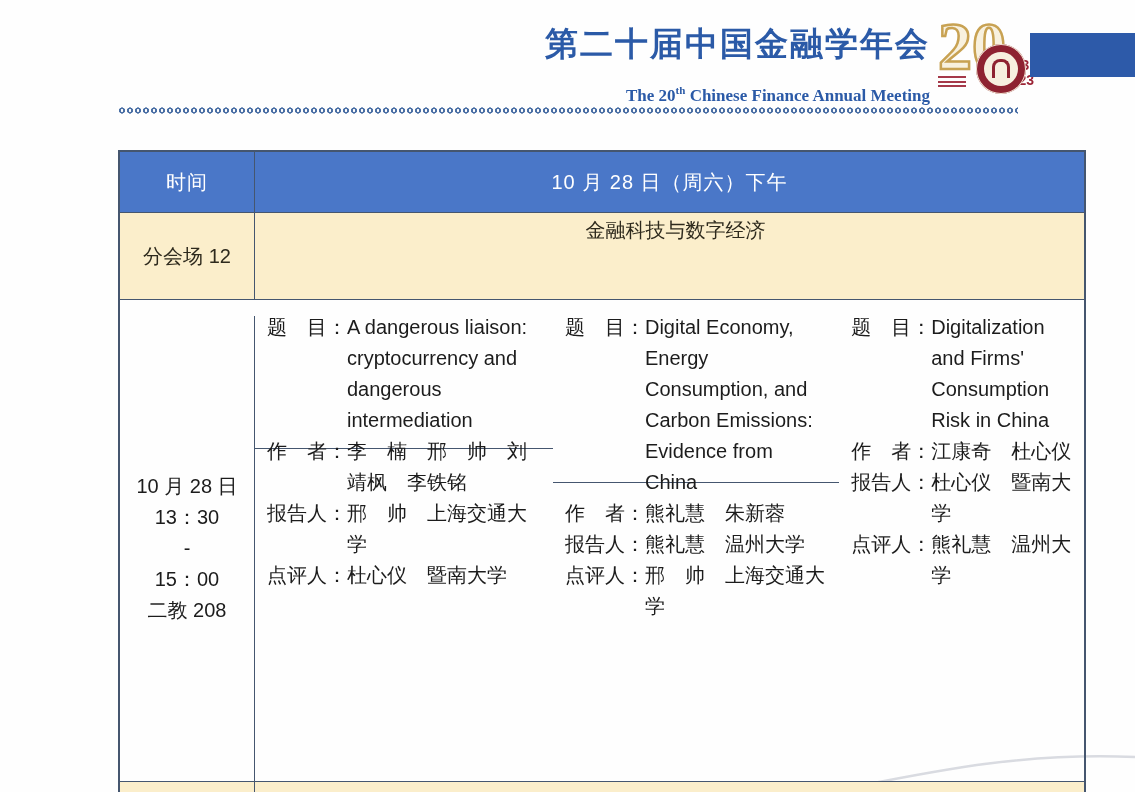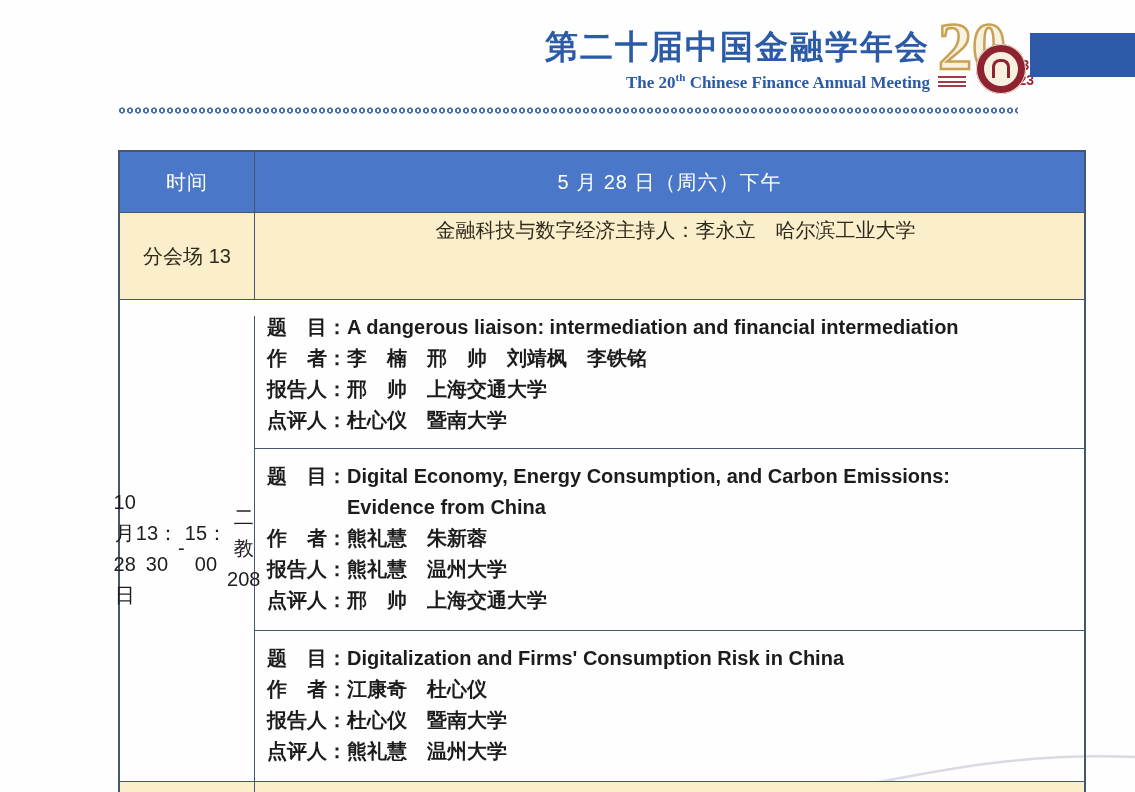--- a/index.html
+++ b/index.html
@@ -8,26 +8,26 @@
     font-family:"Liberation Sans","DejaVu Sans",sans-serif;
     -webkit-font-smoothing:antialiased;
   }
   .page{position:relative;width:1135px;height:792px;background:#fefefe;}
 
   
   .header-title{
     position:absolute;top:28px;right:205px;text-align:right;color:#2b5aa7;
   }
   .title-cn{
-    font-family:Liberation Sans, sans-serif;
+    font-family:Liberation Mono, monospace;
     font-weight:bold;font-size:33px;line-height:38px;letter-spacing:2px;white-space:nowrap;
   }
   .title-en{
     font-family:"Liberation Serif","DejaVu Serif",serif;
-    font-weight:bold;font-size:17px;line-height:19px;margin-top:2px;white-space:nowrap;
+    font-weight:bold;font-size:17px;line-height:24px;margin-top:12px;white-space:nowrap;
   }
   .title-en sup{font-size:11px;}
 
   .blue-bar{position:absolute;top:33px;right:0;width:105px;height:44px;background:#2d5aa9;}
 
   .logo{position:absolute;top:10px;left:938px;width:94px;height:90px;}
   .logo-num{
     position:absolute;left:0;top:2px;
     font-family:"Liberation Serif","DejaVu Serif",serif;font-weight:bold;
     font-size:68px;line-height:68px;color:#f8f1df;
@@ -75,24 +75,24 @@
   .hcell{
     background:#4a77c8;color:#ffffff;display:flex;align-items:center;justify-content:center;
     font-size:20px;letter-spacing:1px;
   }
   .scell{background:#fbeecb;color:#2e2a1d;}
   .room-cell{display:flex;align-items:center;justify-content:center;font-size:20px;}
   .session-cell{display:flex;flex-direction:row;justify-content:center;
     padding-left:12px;font-size:20px;line-height:35px;}
 
   .slot-cell{
-    display:flex;align-items:center;justify-content:center;
+    display:flex;flex-direction:column;align-items:center;justify-content:center;
     font-size:20px;line-height:31px;color:#1c1c1c;text-align:center;background:transparent;margin-top:16px;
   }
-  .papers{display:flex;flex-direction:column;background:transparent;font-weight:bold;}
+  .papers{display:flex;flex-direction:row;background:transparent;}
   .paper{box-sizing:border-box;padding:12px 10px 0 12px;}
   .paper-1{height:149px;border-bottom:1.5px solid #45566f;}
   .paper-2{height:183px;border-bottom:1.5px solid #45566f;}
   .paper-3{height:150px;}
   .pline{display:flex;font-size:20px;line-height:31px;color:#1c1c1c;}
   .plabel{white-space:pre;flex:0 0 auto;}
   .pval{flex:1;min-width:0;}
   .pval .l2{display:block;}
   .sliver{background:#fbeecb;}
 </style>
@@ -122,42 +122,41 @@
     <div class="logo-micro"></div>
   </div>
 
   <div class="blue-bar"></div>
 
   <div class="dotted-sep"></div>
 
   <div class="table">
 
     <div class="cell hcell bR bB">时间</div>
-    <div class="cell hcell bB">5 月 28 日（周六）下午</div>
-
-    <div class="cell scell room-cell bR bB">分会场 13</div>
+    <div class="cell hcell bB">10 月 28 日（周六）下午</div>
+
+    <div class="cell scell room-cell bR bB">分会场 12</div>
     <div class="cell scell session-cell bB">
       <div>金融科技与数字经济</div>
-      <div>主持人：李永立　哈尔滨工业大学</div>
     </div>
 
     <div class="cell slot-cell bR bB">
       <div>10 月 28 日</div>
       <div>13：30</div>
       <div>-</div>
       <div>15：00</div>
       <div>二教 208</div>
     </div>
 
     <div class="cell papers bB">
 
       <div class="paper paper-1">
         <div class="pline">
           <span class="plabel">题　目：</span>
-          <div class="pval"><span>A dangerous liaison: intermediation and financial intermediation</span></div>
+          <div class="pval"><span>A dangerous liaison: cryptocurrency and dangerous intermediation</span></div>
         </div>
         <div class="pline">
           <span class="plabel">作　者：</span>
           <div class="pval">李　楠　邢　帅　刘靖枫　李铁铭</div>
         </div>
         <div class="pline">
           <span class="plabel">报告人：</span>
           <div class="pval">邢　帅　上海交通大学</div>
         </div>
         <div class="pline">

